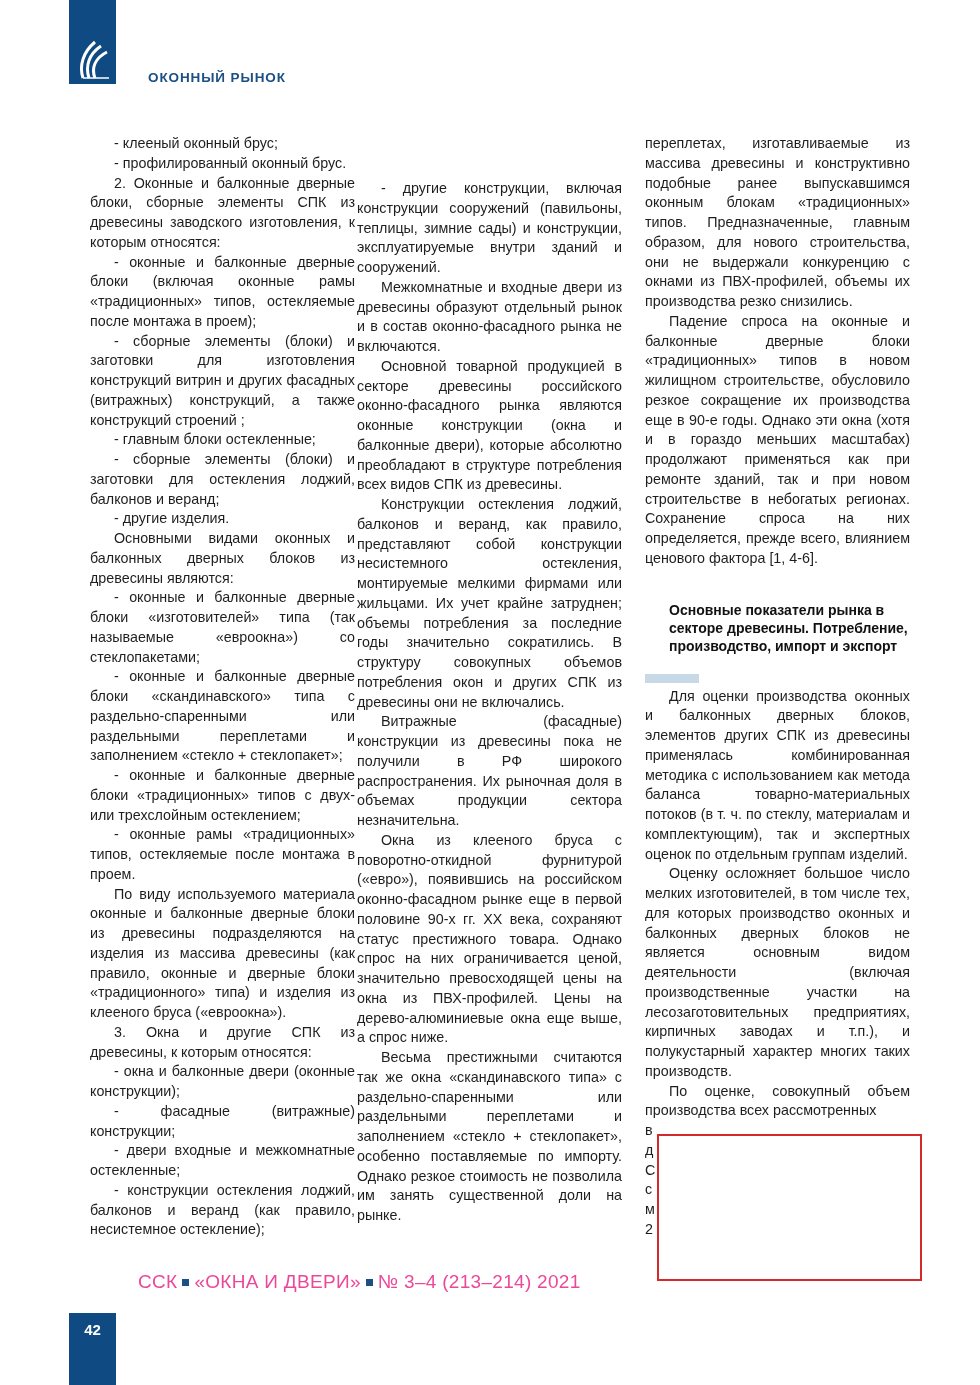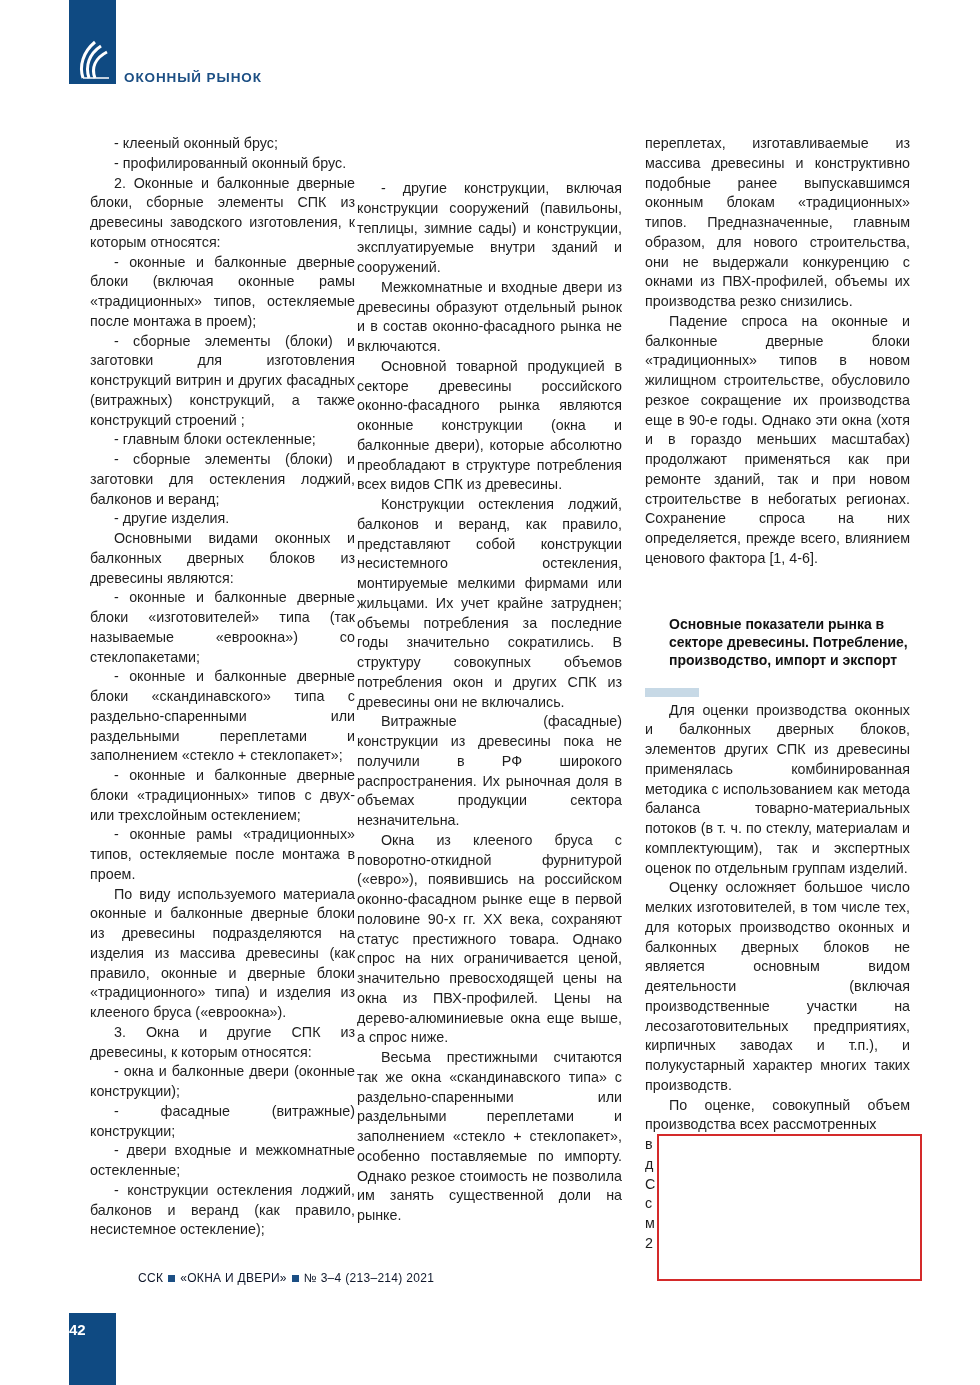--- a/index.html
+++ b/index.html
@@ -7,57 +7,57 @@
     width: 980px; height: 1385px; position: relative; overflow: hidden;
     background: #ffffff; color: #1e1e1e;
     font-family: "Liberation Sans", "DejaVu Sans", sans-serif;
   }
   .top-bar {
     position: absolute; left: 69px; top: 0; width: 47px; height: 84px;
     background: #0f4a82;
   }
   .top-bar svg { position: absolute; left: 6px; top: 38px; }
   .section-title {
-    position: absolute; left: 124px; top: 70px;
+    position: absolute; left: 148px; top: 70px;
     font-weight: bold; font-size: 13.5px; letter-spacing: 0.9px;
     color: #1c4f84;
   }
   .col {
     position: absolute; top: 134px; width: 265px;
     font-size: 14.3px; line-height: 19.75px; text-align: justify;
   }
   .col p { margin: 0; text-indent: 24px; }
   .col p.noindent { text-indent: 0; }
   #col1 { left: 70px; margin-left: 20px; }
   #col2 { left: 357px; margin-top: 45px; }
   #col3 { left: 645px; }
   .subhead {
-    position: relative; margin: 46px 0 32px 24px;
+    position: relative; margin: 32px 0 32px 24px;
     font-weight: bold; font-size: 14px; line-height: 18px; color: #111;
     text-align: left; text-indent: 0;
   }
   .subhead .accent {
     position: absolute; left: -24px; top: 73px; width: 54px; height: 9px;
     background: #c7d9e6; z-index: -1;
   }
   .redact-box {
     position: absolute; left: 657px; top: 1134px; width: 265px; height: 147px;
     border: 2px solid #d42a2a; background: #ffffff; box-sizing: border-box;
   }
   .footer-block {
     position: absolute; left: 69px; top: 1313px; width: 47px; height: 72px;
     background: #0f4a82;
   }
   .page-number {
-    position: absolute; left: 0; top: 8px; width: 47px; 
+    position: absolute; left: 0; top: 8px; width: 47px; text-align: center;
     color: #ffffff; font-weight: bold; font-size: 15px;
   }
   .footer-text {
     position: absolute; left: 138px; top: 1271px;
-    font-size: 12px; color: #0f172a; letter-spacing: 0.3px;
+    font-size: 19px; color: #ec4899; letter-spacing: 0.3px;
   }
   .sq { display: inline-block; width: 7px; height: 7px; background: #1c4f84; margin: 0 5px 1px 5px; vertical-align: middle; }
 </style>
 </head>
 <body>
 
 <div class="top-bar">
   <svg width="36" height="42" viewBox="0 0 36 42">
     <path d="M8 40 C 4 28, 8 14, 20 4" stroke="#ffffff" stroke-width="3" fill="none"></path>
     <path d="M14 40 C 10 28, 14 16, 26 8" stroke="#ffffff" stroke-width="3" fill="none"></path>

